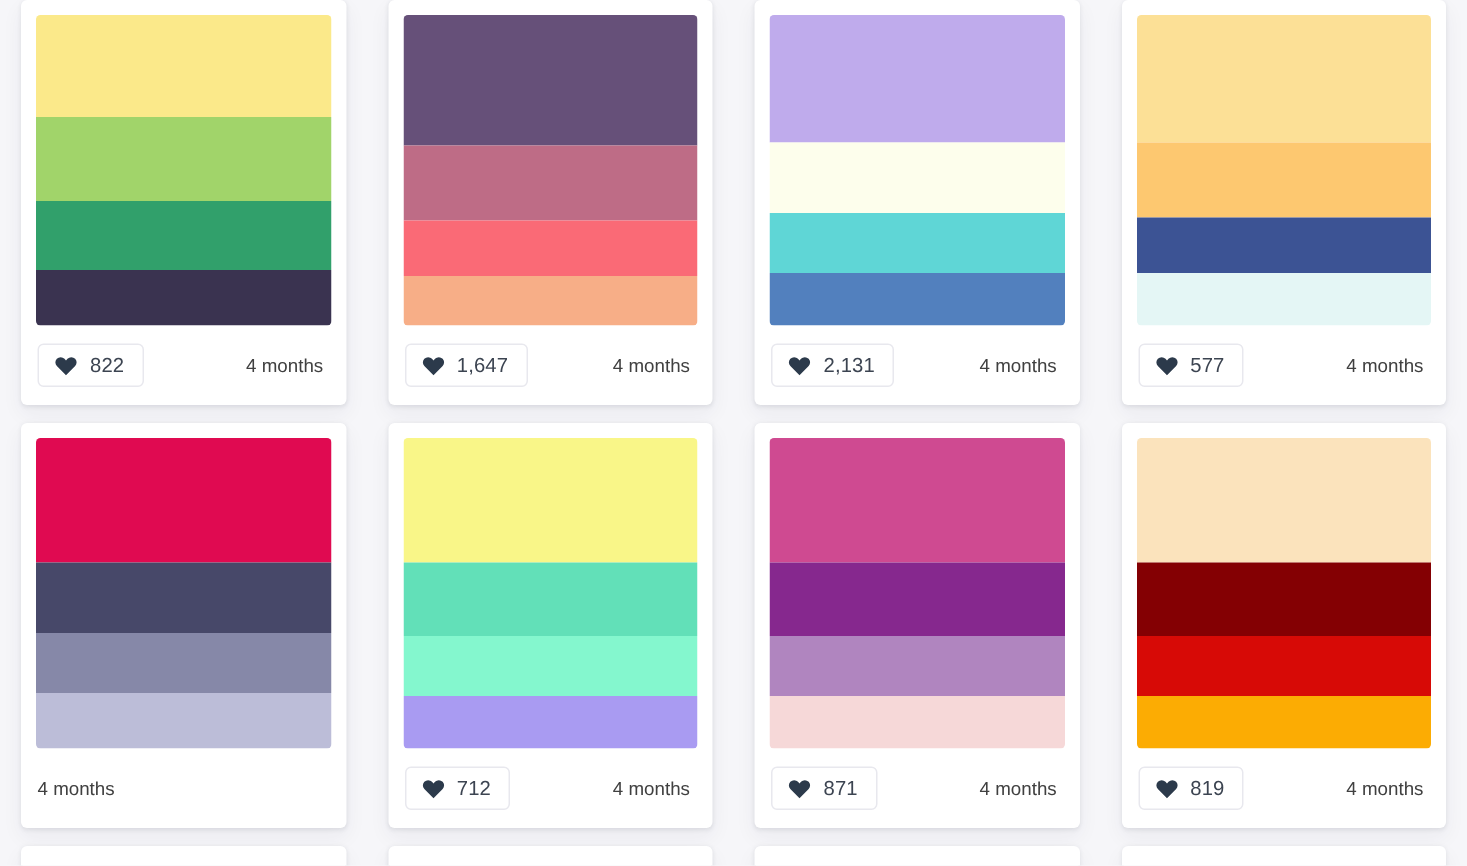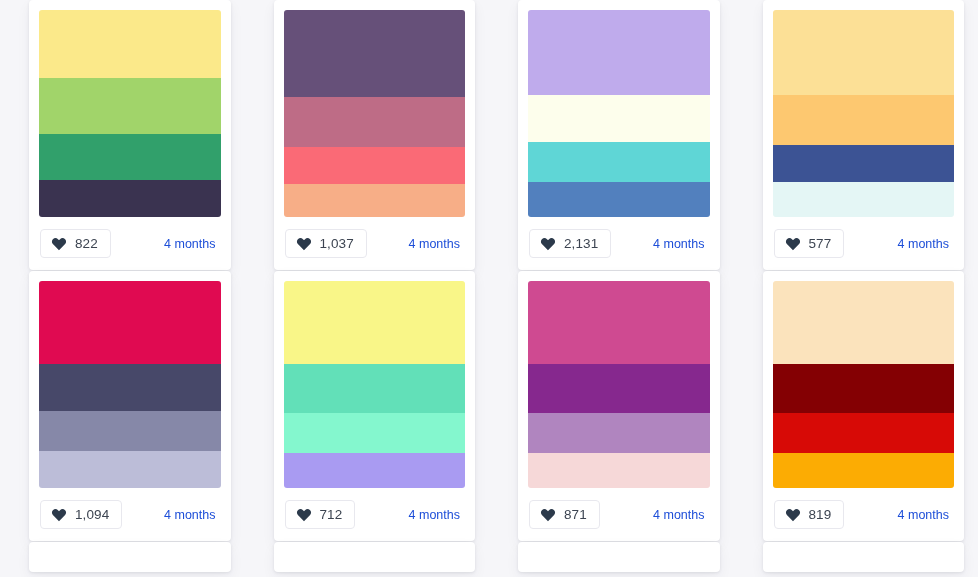--- a/index.html
+++ b/index.html
@@ -20,22 +20,22 @@
   .gallery {
     width: 978px;
     display: flex;
     flex-wrap: wrap;
     align-content: flex-start;
   }
 
   
   .palette-card {
     width: 244.5px;
-    padding: 0 14px 0 29px;
-    margin-bottom: 1px;
+    padding: 0 14px 0 14px;
+    margin-bottom: 12px;
     position: relative;
   }
 
   .card-inner {
     background: #ffffff;
     border-radius: 4px;
     box-shadow: 0 1px 3px rgba(40, 45, 70, 0.10),
                 0 6px 14px rgba(40, 45, 70, 0.055);
     padding: 10px 10px 0 10px;
     overflow: hidden;
@@ -85,21 +85,21 @@
 
   .like-count {
     font-size: 13.5px;
     color: #3c4451;
     letter-spacing: 0.1px;
     white-space: nowrap;
   }
 
   .age-label {
     font-size: 12.5px;
-    color: #1d4ed8;
+    color: #404040;
     white-space: nowrap;
     padding-right: 4px;
   }
 
   
   .row-peek .card-inner {
     padding-bottom: 0;
   }
 </style>
 </head>
@@ -135,21 +135,21 @@
           <div class="swatch" title="#fa6a76" style="background: rgb(250, 106, 118); height: 18%;"></div>
           <div class="swatch" title="#f7ae87" style="background: rgb(247, 174, 135); height: 16%;"></div>
         </div>
         <div class="card-footer">
           <button class="like-pill">
             <span class="heart-icon">
               <svg viewBox="0 0 16 15" aria-hidden="true" focusable="false">
                 <path fill="currentColor" d="M8 14.2 1.9 8C.6 6.7.6 4.5 1.9 3.2a3.6 3.6 0 0 1 5.1 0L8 4.3l1-1.1a3.6 3.6 0 0 1 5.1 0c1.3 1.3 1.3 3.5 0 4.8L8 14.2z"></path>
               </svg>
             </span>
-            <span class="like-count">1,037</span>
+            <span class="like-count">1,647</span>
           </button>
           <span class="age-label">4 months</span>
         </div>
       </div>
     </div>
     <div class="palette-card">
       <div class="card-inner">
         <div class="swatch-stack">
           <div class="swatch" title="#bfabec" style="background: rgb(191, 171, 236); height: 41%;"></div>
           <div class="swatch" title="#fdfeec" style="background: rgb(253, 254, 236); height: 23%;"></div>
@@ -192,28 +192,20 @@
     </div>
     <div class="palette-card">
       <div class="card-inner">
         <div class="swatch-stack">
           <div class="swatch" title="#e00a51" style="background: rgb(224, 10, 81); height: 40%;"></div>
           <div class="swatch" title="#474869" style="background: rgb(71, 72, 105); height: 23%;"></div>
           <div class="swatch" title="#8688a8" style="background: rgb(134, 136, 168); height: 19%;"></div>
           <div class="swatch" title="#bcbdd8" style="background: rgb(188, 189, 216); height: 18%;"></div>
         </div>
         <div class="card-footer">
-          <button class="like-pill">
-            <span class="heart-icon">
-              <svg viewBox="0 0 16 15" aria-hidden="true" focusable="false">
-                <path fill="currentColor" d="M8 14.2 1.9 8C.6 6.7.6 4.5 1.9 3.2a3.6 3.6 0 0 1 5.1 0L8 4.3l1-1.1a3.6 3.6 0 0 1 5.1 0c1.3 1.3 1.3 3.5 0 4.8L8 14.2z"></path>
-              </svg>
-            </span>
-            <span class="like-count">1,094</span>
-          </button>
           <span class="age-label">4 months</span>
         </div>
       </div>
     </div>
     <div class="palette-card">
       <div class="card-inner">
         <div class="swatch-stack">
           <div class="swatch" title="#f9f688" style="background: rgb(249, 246, 136); height: 40%;"></div>
           <div class="swatch" title="#62e0b8" style="background: rgb(98, 224, 184); height: 24%;"></div>
           <div class="swatch" title="#84f7ce" style="background: rgb(132, 247, 206); height: 19%;"></div>

